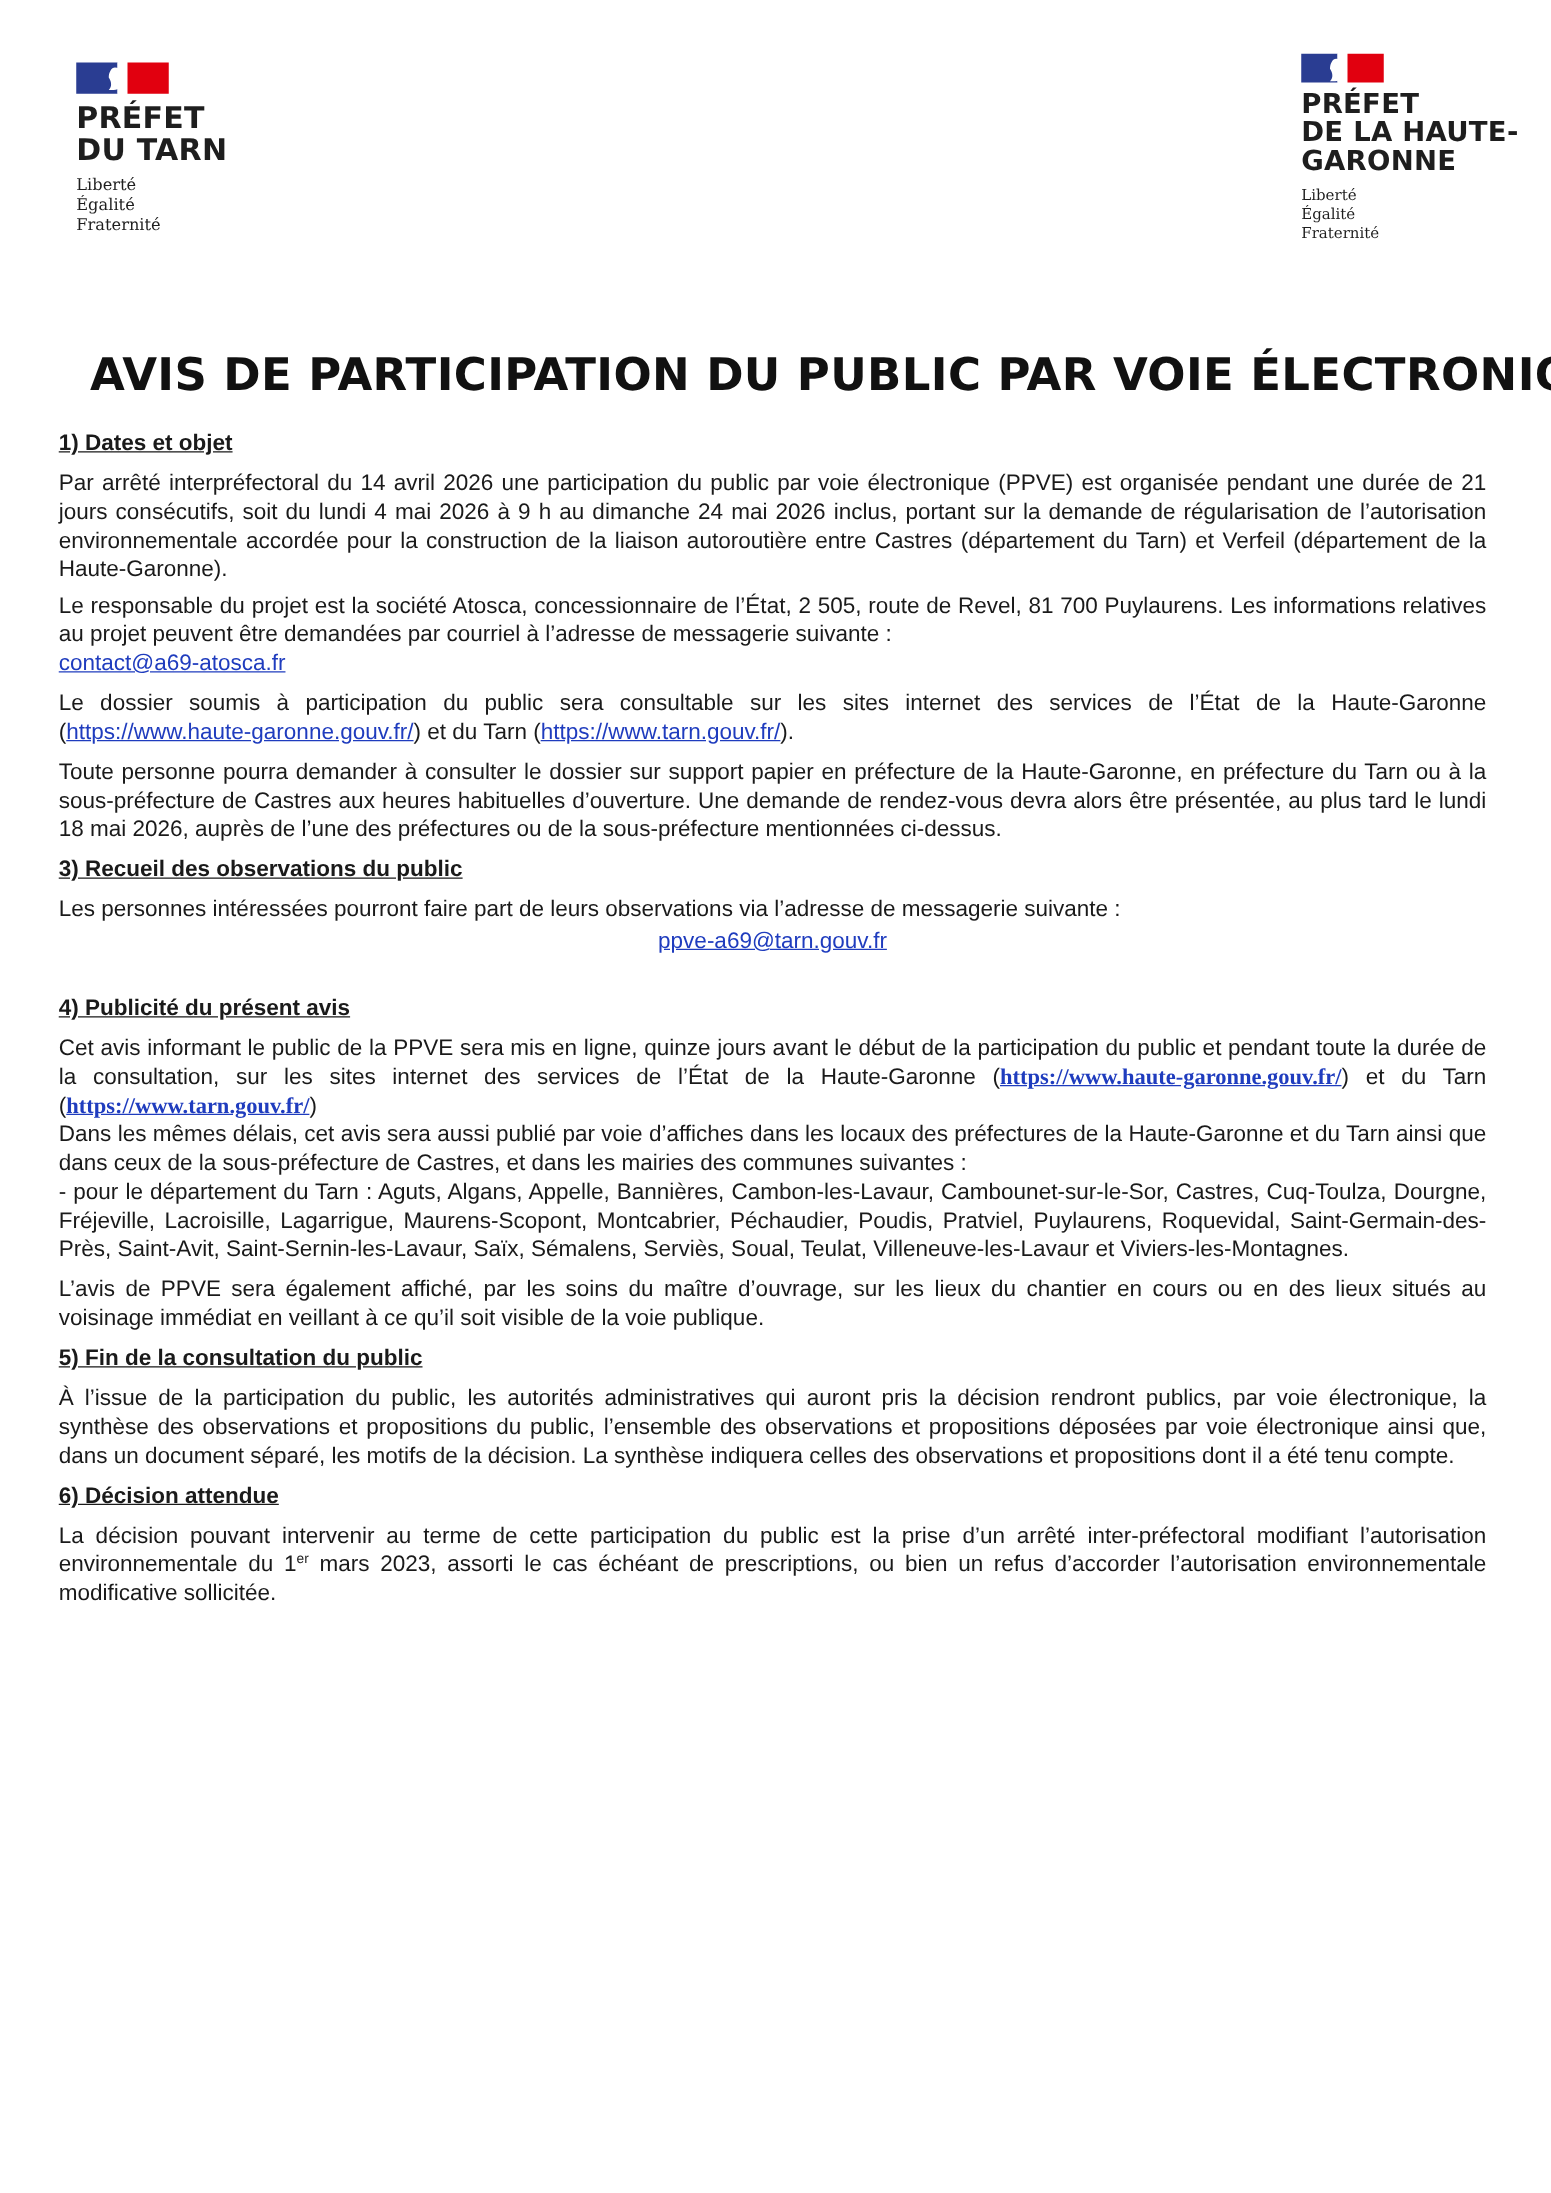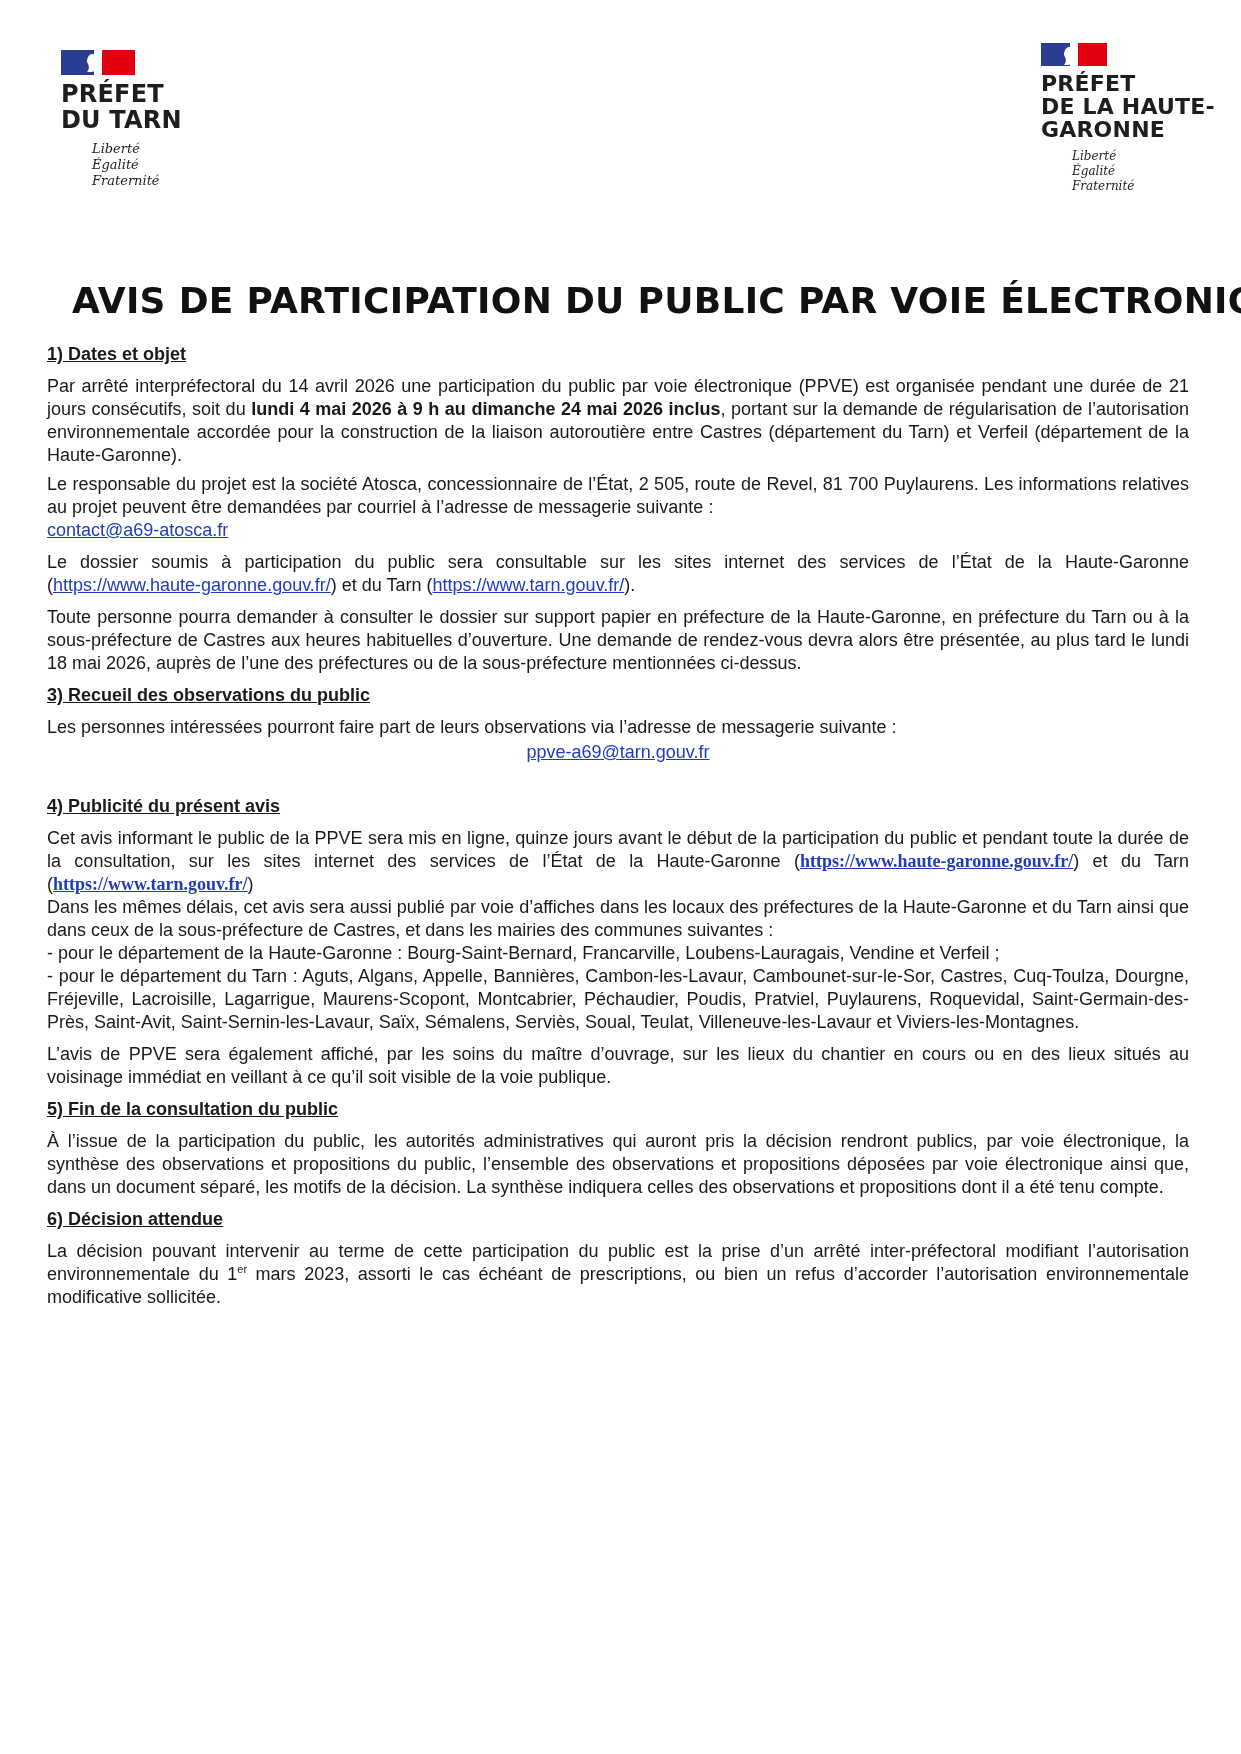--- a/index.html
+++ b/index.html
@@ -8,34 +8,34 @@
   .logo { position: absolute; }
   .logo-left { left: 61px; top: 50px; }
   .logo-right { left: 1041px; top: 43px; }
   .flag { display: flex; width: 74px; height: 25px; position: relative; }
   .flag .blue { width: 33px; background: #2a3d92; }
   .flag .white { width: 8px; background: #fff; }
   .flag .red { width: 33px; background: #e1000f; }
   .flag .marianne { position: absolute; left: 22px; top: 3px; width: 18px; height: 20px; }
   .prefet-name { font-family: "DejaVu Sans", sans-serif; font-weight: bold; font-size: 24px;
                  line-height: 26px; color: #1e1e1e; margin-top: 6px; letter-spacing: 0.2px; }
-  .devise { font-family: "DejaVu Serif", serif; font-style: italic; font-size: 13px;
-            line-height: 16px; color: #1e1e1e; margin-top: 8px; margin-left: 31px; }
+  .devise { font-family: "DejaVu Serif", serif; font-size: 13px;
+            line-height: 16px; color: #1e1e1e; margin-top: 8px; }
   .title { position: absolute; left: 72px; top: 280px; font-family: "DejaVu Sans", sans-serif;
            font-weight: bold; font-size: 36px; letter-spacing: 0.3px; color: #111; white-space: nowrap; }
   .content { position: absolute; left: 47px; top: 343px; width: 1142px;
              font-family: "Liberation Sans", sans-serif; font-size: 18px; line-height: 23px;
              text-align: justify; }
   .content p { margin: 0 0 9px 0; }
   .content p.tight { margin-bottom: 0; }
   .heading { font-weight: bold; text-decoration: underline; margin: 0; }
   .link { color: #1f3cbe; text-decoration: underline; }
   .link-serif { color: #1f3cbe; text-decoration: underline; font-family: "Liberation Serif", serif; font-weight: bold; }
   .center { text-align: center; }
-  .bold { font-weight: bold; }
+  .bold { font-weight: normal; }
   .italic { font-style: italic; }
   sup { font-size: 11px; line-height: 0; }
   .spacer { height: 22px; }
 </style>
 </head>
 <body>
 
 <div class="logo logo-left">
   <div class="flag">
     <div class="blue"></div>
@@ -97,21 +97,20 @@
     <p class="heading">3) Recueil des observations du public</p>
     <p class="tight" style="text-align:left">Les personnes intéressées pourront faire part de leurs observations via l’adresse de messagerie suivante :</p>
     <p class="center" style="margin-top:2px"><span class="link">ppve-a69@tarn.gouv.fr</span></p>
     <div class="spacer"></div>
   </div>
 
   <div>
     <p class="heading">4) Publicité du présent avis</p>
     <p class="tight"><span>Cet avis informant le public de la PPVE sera mis en ligne, quinze jours avant le début de la participation du public et pendant toute la durée de la consultation, sur les sites internet des services de l’État de la Haute-Garonne (</span><span class="link-serif">https://www.haute-garonne.gouv.fr/</span><span>) et du Tarn (</span><span class="link-serif">https://www.tarn.gouv.fr/</span><span>)</span></p>
     <p class="tight">Dans les mêmes délais, cet avis sera aussi publié par voie d’affiches dans les locaux des préfectures de la Haute-Garonne et du Tarn ainsi que dans ceux de la sous-préfecture de Castres, et dans les mairies des communes suivantes :</p>
-    <p class="tight" style="text-align:left">- pour le département de la Haute-Garonne : Bourg-Saint-Bernard, Francarville, Loubens-Lauragais, Vendine et Verfeil ;</p>
     <p>- pour le département du Tarn : Aguts, Algans, Appelle, Bannières, Cambon-les-Lavaur, Cambounet-sur-le-Sor, Castres, Cuq-Toulza, Dourgne, Fréjeville, Lacroisille, Lagarrigue, Maurens-Scopont, Montcabrier, Péchaudier, Poudis, Pratviel, Puylaurens, Roquevidal, Saint-Germain-des-Près, Saint-Avit, Saint-Sernin-les-Lavaur, Saïx, Sémalens, Serviès, Soual, Teulat, Villeneuve-les-Lavaur et Viviers-les-Montagnes.</p>
     <p>L’avis de PPVE sera également affiché, par les soins du maître d’ouvrage, sur les lieux du chantier en cours ou en des lieux situés au voisinage immédiat en veillant à ce qu’il soit visible de la voie publique.</p>
   </div>
 
   <div>
     <p class="heading">5) Fin de la consultation du public</p>
     <p>À l’issue de la participation du public, les autorités administratives qui auront pris la décision rendront publics, par voie électronique, la synthèse des observations et propositions du public, l’ensemble des observations et propositions déposées par voie électronique ainsi que, dans un document séparé, les motifs de la décision. La synthèse indiquera celles des observations et propositions dont il a été tenu compte.</p>
   </div>
 
   <div>

